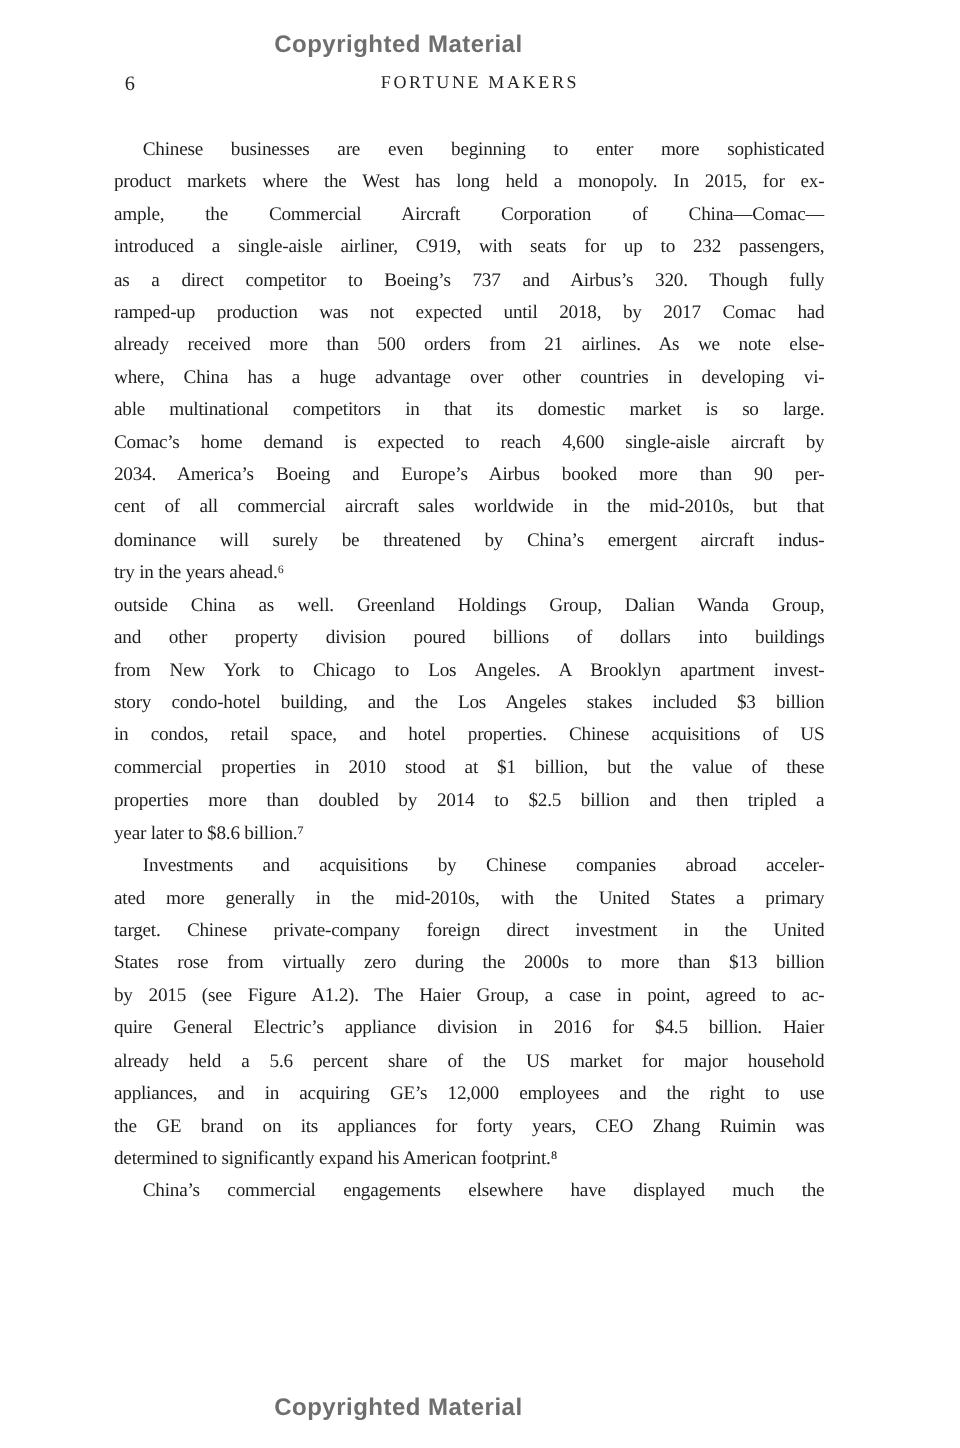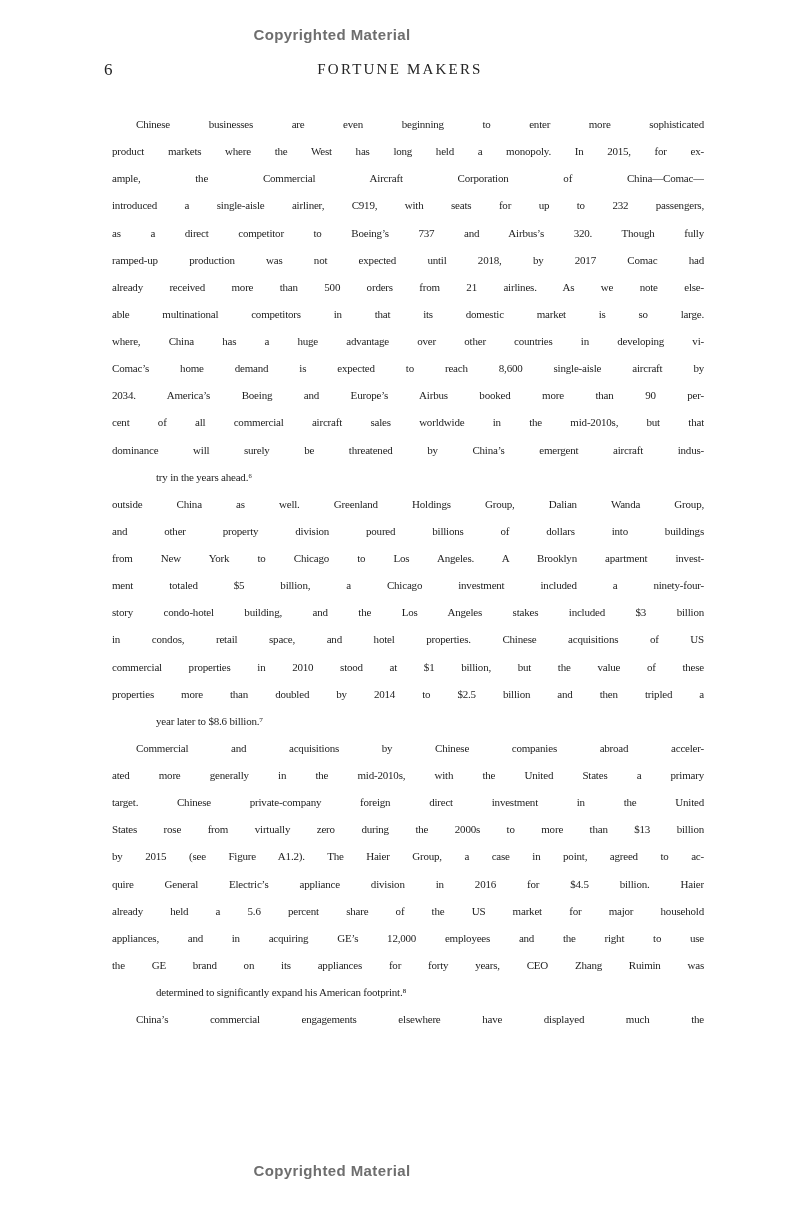--- a/index.html
+++ b/index.html
@@ -9,51 +9,51 @@
     position: relative;
     font-family: "Liberation Serif", "DejaVu Serif", serif;
     color: #1e1e1e;
     overflow: hidden;
   }
   .copyright {
     position: absolute; left: 0; width: 664px;
     text-align: center;
     font-family: "Liberation Sans", sans-serif;
     font-weight: bold;
-    font-size: 15px;
+    font-size: 20px;
     color: #6e6e6e;
     letter-spacing: 0.4px;
   }
   .copyright.top { top: 26px; }
   .copyright.bottom { top: 1162px; }
   .page-number {
     position: absolute; left: 104px; top: 60px;
     font-size: 17px; color: #242424;
   }
   .running-head {
     position: absolute; left: 0; top: 61px; width: 800px;
     text-align: center;
     font-size: 15px;
     letter-spacing: 2.2px;
     color: #242424;
   }
   .body-text {
-    position: absolute; left: 112px; top: 111px; width: 592px;
-    font-size: 11px;
+    position: absolute; left: 95px; top: 111px; width: 592px;
+    font-size: 16px;
     letter-spacing: -0.2px;
   }
   .para { margin: 0; padding: 0; }
   .bl {
     height: 27.14px;
     line-height: 27.14px;
     text-align: justify;
     text-align-last: justify;
     overflow: hidden;
   }
-  .bl.last { text-align-last: left; margin-left: 44px; }
+  .bl.last { text-align-last: left; }
   .bl.indent { text-indent: 24px; }
 </style>
 </head>
 <body>
 
 <div class="copyright top">Copyrighted Material</div>
 
 <div>
   <span class="page-number">6</span>
   <div class="running-head">FORTUNE MAKERS</div>
@@ -61,41 +61,40 @@
 
 <div class="body-text">
     <div class="para">
       <div class="bl indent">Chinese businesses are even beginning to enter more sophisticated</div>
       <div class="bl">product markets where the West has long held a monopoly. In 2015, for ex-</div>
       <div class="bl">ample, the Commercial Aircraft Corporation of China—Comac—</div>
       <div class="bl">introduced a single-aisle airliner, C919, with seats for up to 232 passengers,</div>
       <div class="bl">as a direct competitor to Boeing’s 737 and Airbus’s 320. Though fully</div>
       <div class="bl">ramped-up production was not expected until 2018, by 2017 Comac had</div>
       <div class="bl">already received more than 500 orders from 21 airlines. As we note else-</div>
+      <div class="bl">where, China has a huge advantage over other countries in developing vi-</div>
       <div class="bl">able multinational competitors in that its domestic market is so large.</div>
-      <div class="bl">where, China has a huge advantage over other countries in developing vi-</div>
-      <div class="bl">Comac’s home demand is expected to reach 8,600 single-aisle aircraft by</div>
+      <div class="bl">Comac’s home demand is expected to reach 4,600 single-aisle aircraft by</div>
       <div class="bl">2034. America’s Boeing and Europe’s Airbus booked more than 90 per-</div>
       <div class="bl">cent of all commercial aircraft sales worldwide in the mid-2010s, but that</div>
       <div class="bl">dominance will surely be threatened by China’s emergent aircraft indus-</div>
       <div class="bl last">try in the years ahead.⁶</div>
     </div>
     <div class="para">
       <div class="bl">outside China as well. Greenland Holdings Group, Dalian Wanda Group,</div>
       <div class="bl">and other property division poured billions of dollars into buildings</div>
       <div class="bl">from New York to Chicago to Los Angeles. A Brooklyn apartment invest-</div>
-      <div class="bl">ment totaled $5 billion, a Chicago investment included a ninety-four-</div>
       <div class="bl">story condo-hotel building, and the Los Angeles stakes included $3 billion</div>
       <div class="bl">in condos, retail space, and hotel properties. Chinese acquisitions of US</div>
       <div class="bl">commercial properties in 2010 stood at $1 billion, but the value of these</div>
       <div class="bl">properties more than doubled by 2014 to $2.5 billion and then tripled a</div>
       <div class="bl last">year later to $8.6 billion.⁷</div>
     </div>
     <div class="para">
-      <div class="bl indent">Commercial and acquisitions by Chinese companies abroad acceler-</div>
+      <div class="bl indent">Investments and acquisitions by Chinese companies abroad acceler-</div>
       <div class="bl">ated more generally in the mid-2010s, with the United States a primary</div>
       <div class="bl">target. Chinese private-company foreign direct investment in the United</div>
       <div class="bl">States rose from virtually zero during the 2000s to more than $13 billion</div>
       <div class="bl">by 2015 (see Figure A1.2). The Haier Group, a case in point, agreed to ac-</div>
       <div class="bl">quire General Electric’s appliance division in 2016 for $4.5 billion. Haier</div>
       <div class="bl">already held a 5.6 percent share of the US market for major household</div>
       <div class="bl">appliances, and in acquiring GE’s 12,000 employees and the right to use</div>
       <div class="bl">the GE brand on its appliances for forty years, CEO Zhang Ruimin was</div>
       <div class="bl last">determined to significantly expand his American footprint.⁸</div>
     </div>

